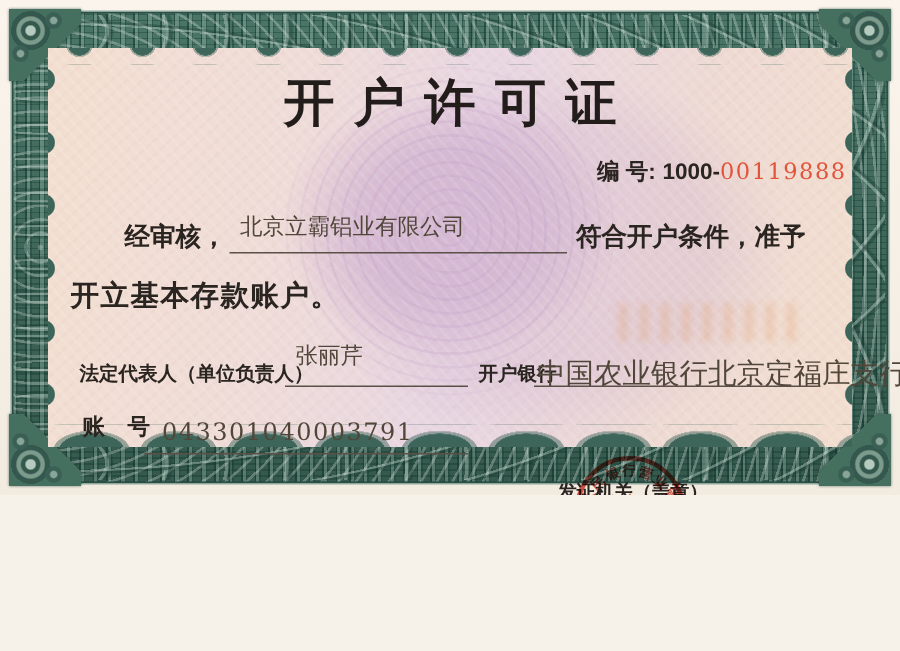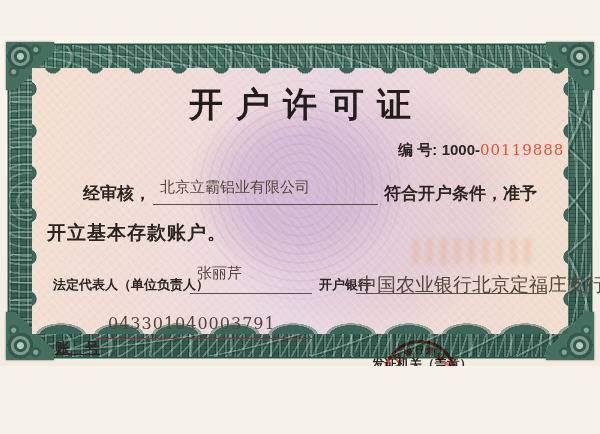--- a/index.html
+++ b/index.html
@@ -1,18 +1,18 @@
 <!DOCTYPE html>
 <html><head>
 <meta charset="utf-8">
 <style>
   html,body{margin:0;padding:0;}
   body{width:600px;height:434px;background:#f6f1e9;font-family:"Liberation Sans",sans-serif;}
   .sheet{position:relative;width:600px;height:330px;overflow:hidden;
-         background:linear-gradient(180deg,#faf4ec,#f2ebe0);margin-top:36px;}
+         background:linear-gradient(180deg,#faf4ec,#f2ebe0);}
   
   .band{position:absolute;inset:8px;
     background:
       repeating-radial-gradient(circle at 19px 50%, rgba(235,242,236,.28) 0 1.5px, transparent 2px 9px),
       repeating-linear-gradient(90deg, rgba(16,52,44,.55) 0 1px, rgba(158,189,176,.35) 1px 3px, rgba(24,62,52,.4) 3px 4px, transparent 4px 9px),
       repeating-linear-gradient(0deg, rgba(16,52,44,.35) 0 1px, transparent 1px 4px),
       linear-gradient(180deg,#4a7567,#35594d);
     box-shadow:0 0 0 1px #2c4f45 inset, 0 0 0 1px #8fa79b;}
   
   .band::before{content:"";position:absolute;inset:2px;
@@ -107,21 +107,21 @@
 
   <span class="t lbl" style="left:384px;top:146px;font-size:17px;">符合开户条件，准予</span>
 
   <span class="t lbl" style="left:53px;top:240px;font-size:13px;">法定代表人（单位负责人）</span>
   <span class="t val" style="left:197px;top:228px;">张丽芹</span>
   <div class="uline" style="left:190px;top:257px;width:122px;"></div>
   <span class="t lbl" style="left:319px;top:240px;font-size:13px;">开户银行</span>
   <span class="t val" style="left:358px;top:236px;font-size:19px;">中国农业银行北京定福庄支行</span>
   <div class="uline" style="left:356px;top:257px;width:191px;"></div>
 
-  <span class="t lbl" style="left:55px;top:303px;font-size:15px;text-decoration:underline;">账　号</span>
+  <span class="t lbl" style="left:55px;top:275px;font-size:15px;">账　号</span>
   <span class="t val" style="left:108px;top:278px;font-size:16px;letter-spacing:1px;text-align:center;">043301040003791</span>
   <div class="uline" style="left:96px;top:302px;width:216px;"></div>
 
   <span class="t lbl" style="left:372px;top:320px;font-size:12.5px;">发证机关（盖章）</span>
   <span class="t val" style="left:357px;top:331px;font-size:15px;letter-spacing:2px;color:#4a4138;">2005-02-19</span>
   <span class="t lbl" style="left:392px;top:345px;font-size:12.5px;letter-spacing:9px;">年　月　日</span>
 
   <svg class="seal-svg" viewBox="0 0 78 78">
     <defs>
       <path id="arcTop" d="M 13,53 A 28,28 0 1 1 65,53" fill="none"></path>

